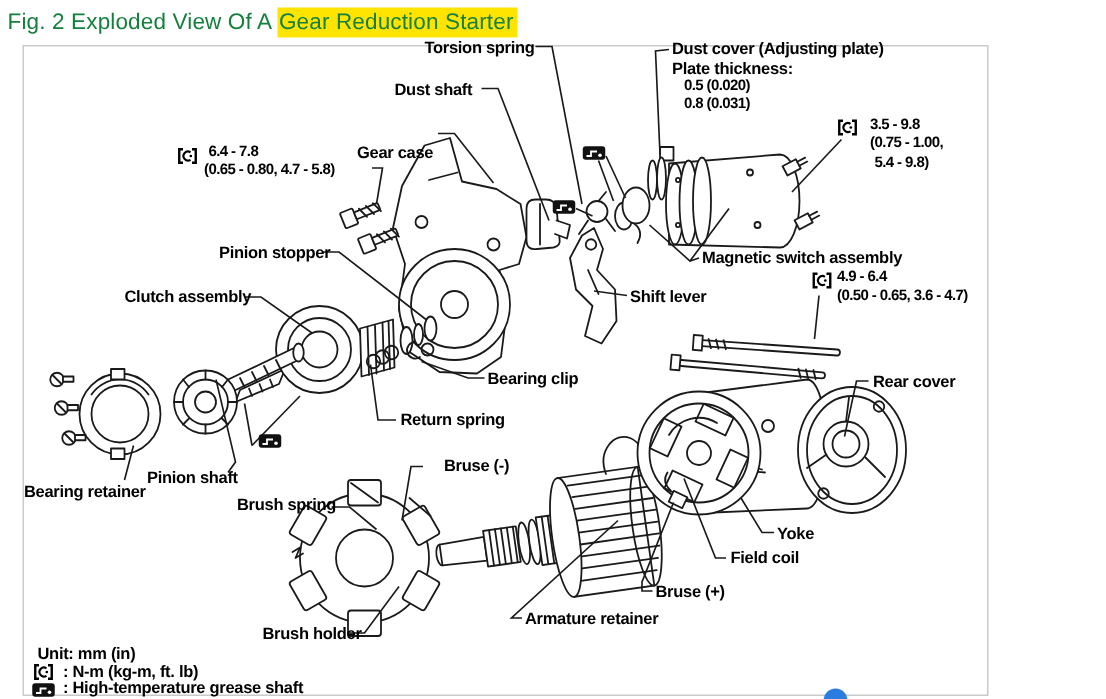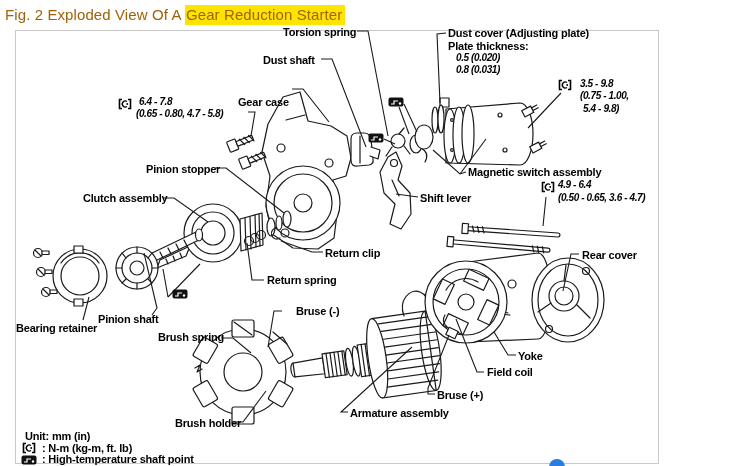--- a/index.html
+++ b/index.html
@@ -1,37 +1,37 @@
 <!DOCTYPE html>
 <html><head>
 <meta charset="utf-8">
 <style>
   html,body{margin:0;padding:0;}
   body{
     width:737px;height:466px;position:relative;overflow:hidden;
     background:#ffffff;font-family:"Liberation Sans",sans-serif;
   }
   .page-title{
-    position:absolute;left:5px;top:6px;font-size:15px;color:#a16207;
+    position:absolute;left:5px;top:6px;font-size:15px;color:#15803d;
     white-space:nowrap;letter-spacing:0.1px;
   }
   .hl{background:#ffe400;padding:1px 3px 2px 1px;}
   .diagram-box{
     position:absolute;left:15px;top:30px;width:642px;height:432px;
     border:1px solid #c9c9c9;background:#ffffff;
   }
   svg.art-layer{position:absolute;left:0;top:0;pointer-events:none;}
   .art *{stroke:#1a1a1a;stroke-width:1.2;fill:none;stroke-linecap:round;stroke-linejoin:round;}
   .art .wf{fill:#ffffff;}
   .leaders *{stroke:#1a1a1a;stroke-width:1.1;fill:none;}
   .lbl{
     position:absolute;font-size:11px;font-weight:bold;color:#000;
     white-space:nowrap;letter-spacing:-0.2px;
   }
-  .spec{font-size:10px;letter-spacing:-0.4px;font-style:italic;}
+  .spec{font-size:10px;letter-spacing:-0.4px;}
   .icon{position:absolute;}
   .blue-dot{
     position:absolute;left:549px;top:459px;width:16px;height:16px;
     border-radius:50%;background:#2b7ce0;
   }
 </style>
 </head>
 <body>
 
 <div class="page-title"><span>Fig. 2 Exploded View Of A </span><span class="hl">Gear Reduction Starter</span></div>
@@ -328,28 +328,28 @@
 <div class="lbl spec" style="left:583px;top:103px">5.4 - 9.8)</div>
 <div class="lbl spec" style="left:139px;top:96px">6.4 - 7.8</div>
 <div class="lbl spec" style="left:136px;top:108px">(0.65 - 0.80, 4.7 - 5.8)</div>
 <div class="lbl spec" style="left:558px;top:179px">4.9 - 6.4</div>
 <div class="lbl spec" style="left:558px;top:192px">(0.50 - 0.65, 3.6 - 4.7)</div>
 
 <div class="lbl" style="left:146px;top:163px">Pinion stopper</div>
 <div class="lbl" style="left:83px;top:192px">Clutch assembly</div>
 <div class="lbl" style="left:468px;top:166px">Magnetic switch assembly</div>
 <div class="lbl" style="left:420px;top:192px">Shift lever</div>
-<div class="lbl" style="left:325px;top:247px">Return clip</div>
+<div class="lbl" style="left:325px;top:247px">Bearing clip</div>
 <div class="lbl" style="left:267px;top:274px">Return spring</div>
 <div class="lbl" style="left:16px;top:322px">Bearing retainer</div>
 <div class="lbl" style="left:98px;top:313px">Pinion shaft</div>
 <div class="lbl" style="left:158px;top:331px">Brush spring</div>
 <div class="lbl" style="left:296px;top:305px">Bruse (-)</div>
 <div class="lbl" style="left:175px;top:417px">Brush holder</div>
-<div class="lbl" style="left:350px;top:407px">Armature assembly</div>
+<div class="lbl" style="left:350px;top:407px">Armature retainer</div>
 <div class="lbl" style="left:437px;top:389px">Bruse (+)</div>
 <div class="lbl" style="left:487px;top:366px">Field coil</div>
 <div class="lbl" style="left:518px;top:350px">Yoke</div>
 <div class="lbl" style="left:582px;top:249px">Rear cover</div>
 
 <svg class="icon" style="left:558px;top:79px" width="14" height="12">
     <path d="M4 1.5 H1.5 V10.5 H4" fill="none" stroke="#000" stroke-width="1.6"></path>
     <path d="M10 1.5 H12.5 V10.5 H10" fill="none" stroke="#000" stroke-width="1.6"></path>
     <path d="M9 3.5 A3 3 0 1 0 9 8.5" fill="none" stroke="#000" stroke-width="1.4"></path>
     <circle cx="9.2" cy="6" r="0.9" fill="#000"></circle>
@@ -389,15 +389,15 @@
     <path d="M10 1.5 H12.5 V10.5 H10" fill="none" stroke="#000" stroke-width="1.6"></path>
     <path d="M9 3.5 A3 3 0 1 0 9 8.5" fill="none" stroke="#000" stroke-width="1.4"></path>
     <circle cx="9.2" cy="6" r="0.9" fill="#000"></circle>
   </svg>
 <div class="lbl" style="left:42px;top:442px">: N-m (kg-m, ft. lb)</div>
 <svg class="icon" style="left:21px;top:455px" width="16" height="10">
     <rect x="0.5" y="0.5" width="15" height="9" rx="2" fill="#111"></rect>
     <path d="M3 7 L6 7 L6 4 L10 4" fill="none" stroke="#fff" stroke-width="1.2"></path>
     <circle cx="12" cy="6.5" r="1.2" fill="#fff"></circle>
   </svg>
-<div class="lbl" style="left:42px;top:453px">: High-temperature shaft point</div>
+<div class="lbl" style="left:42px;top:453px">: High-temperature grease shaft</div>
 
 <div class="blue-dot"></div>
 
 </body></html>

